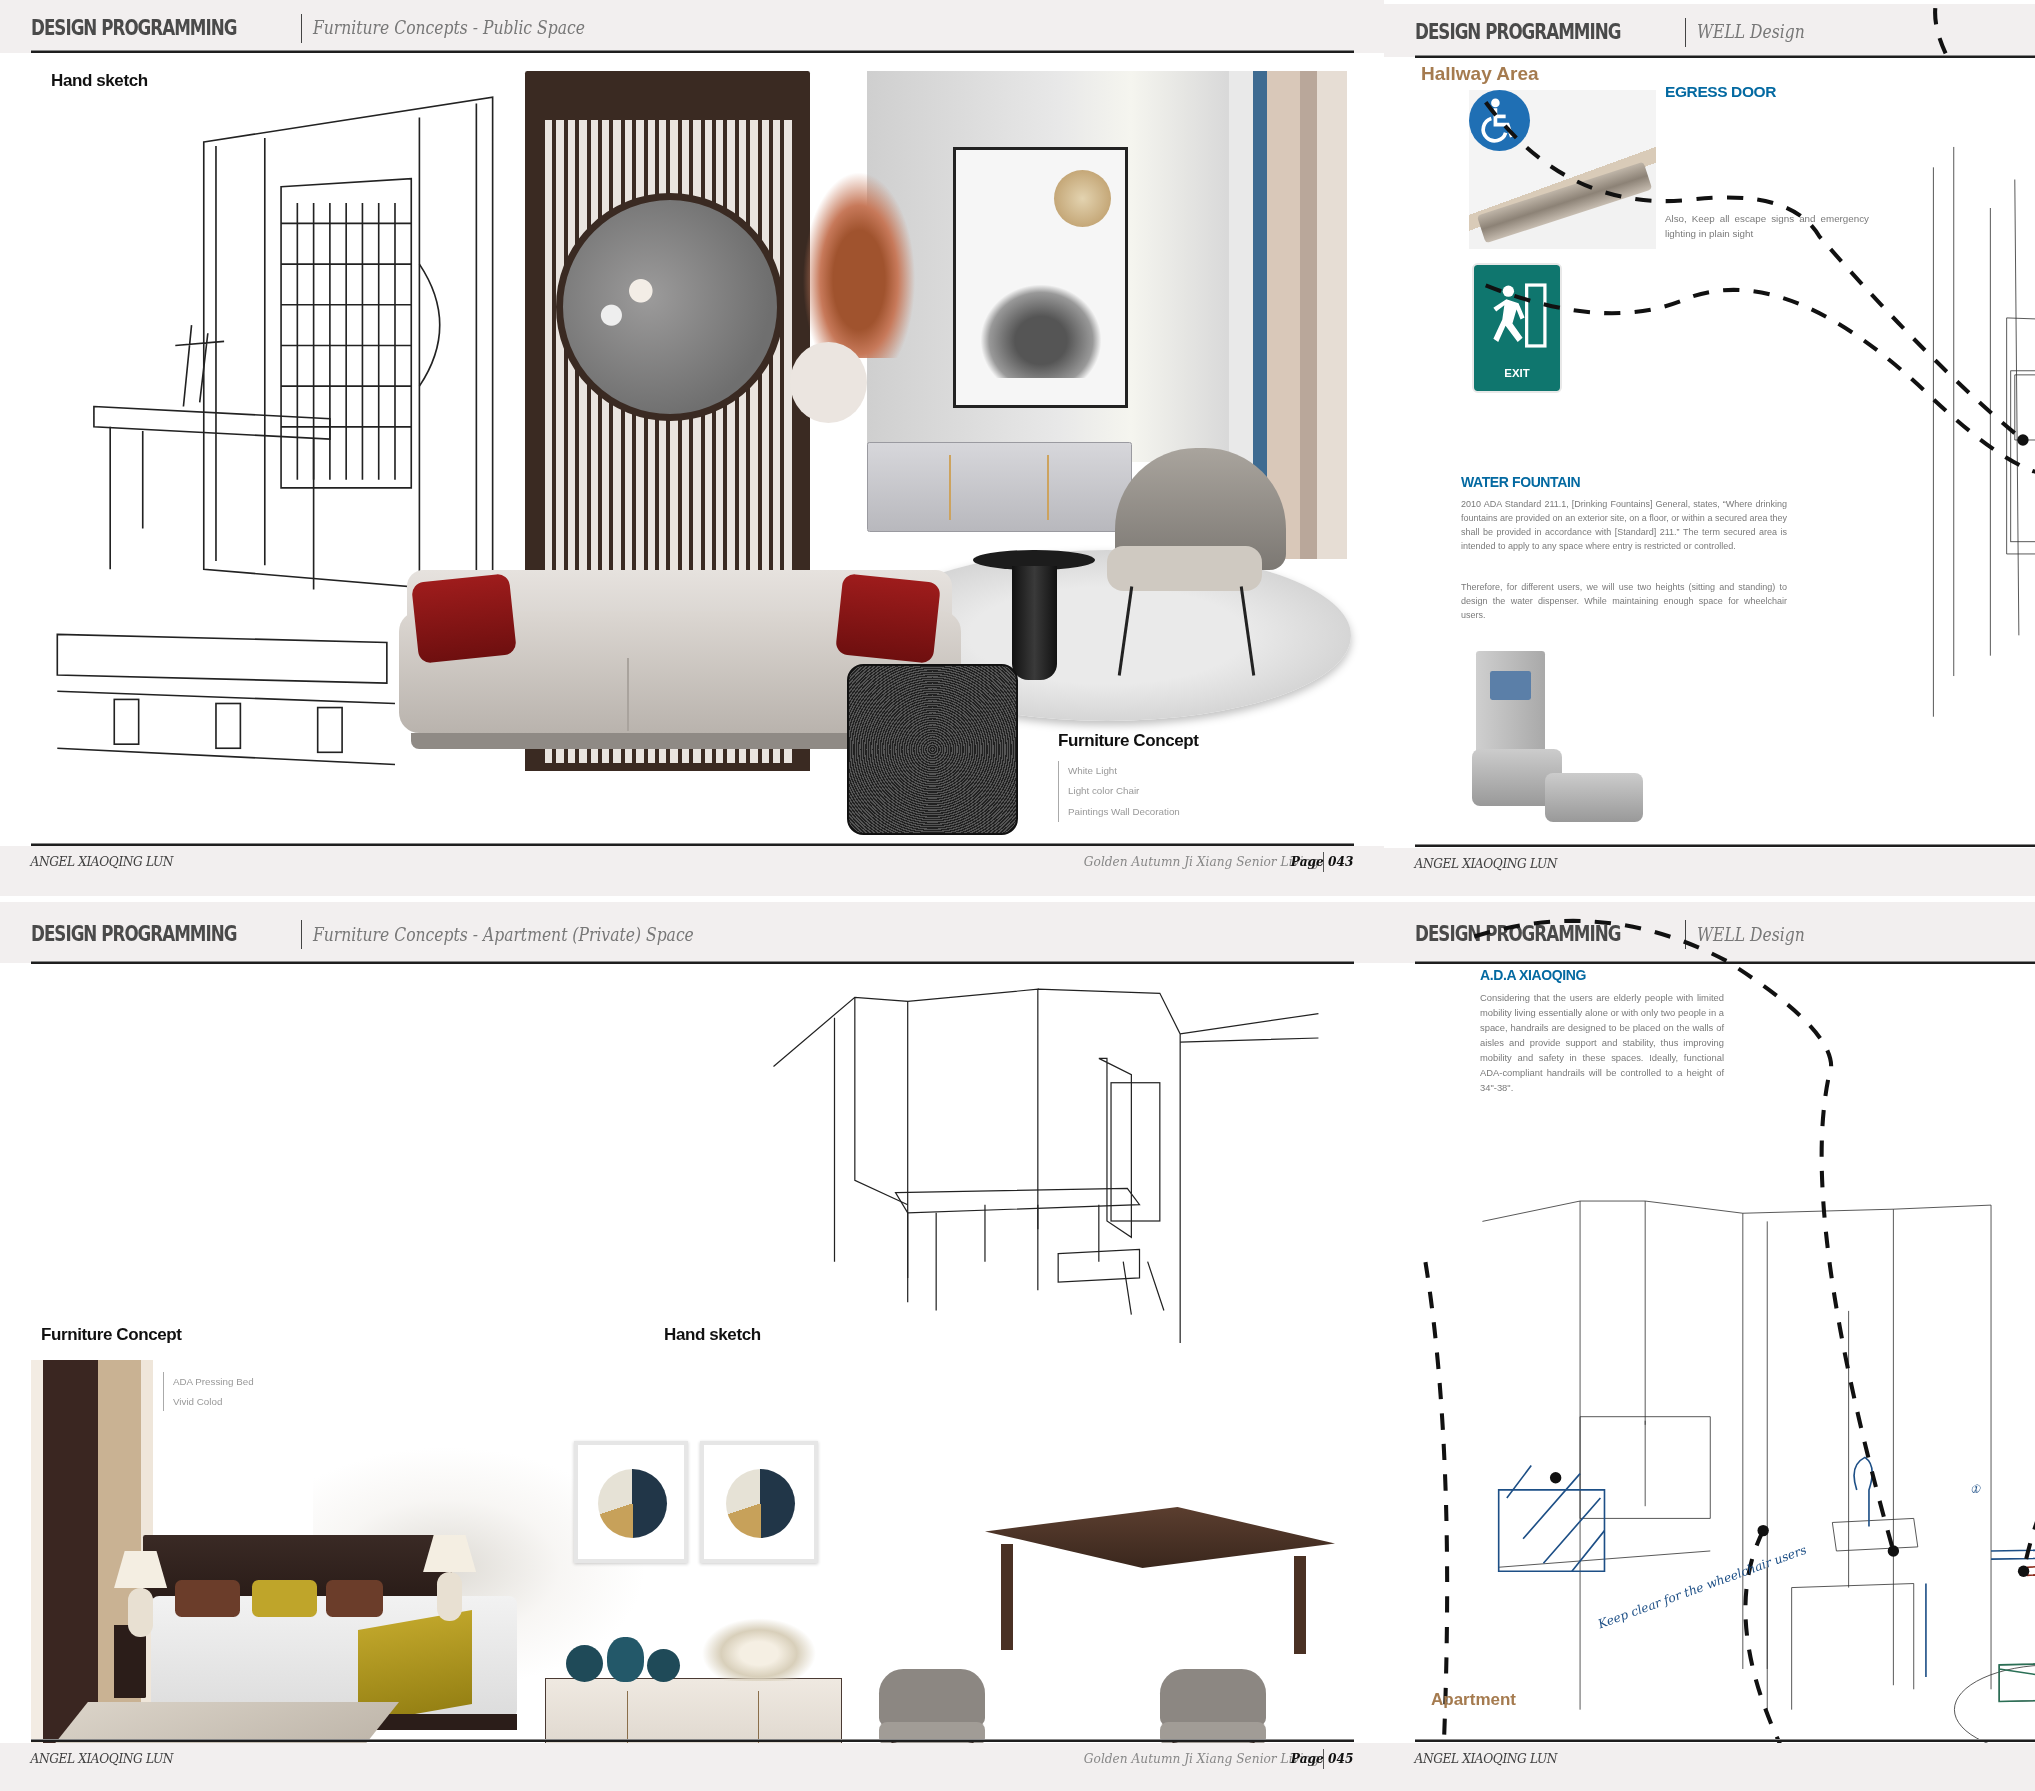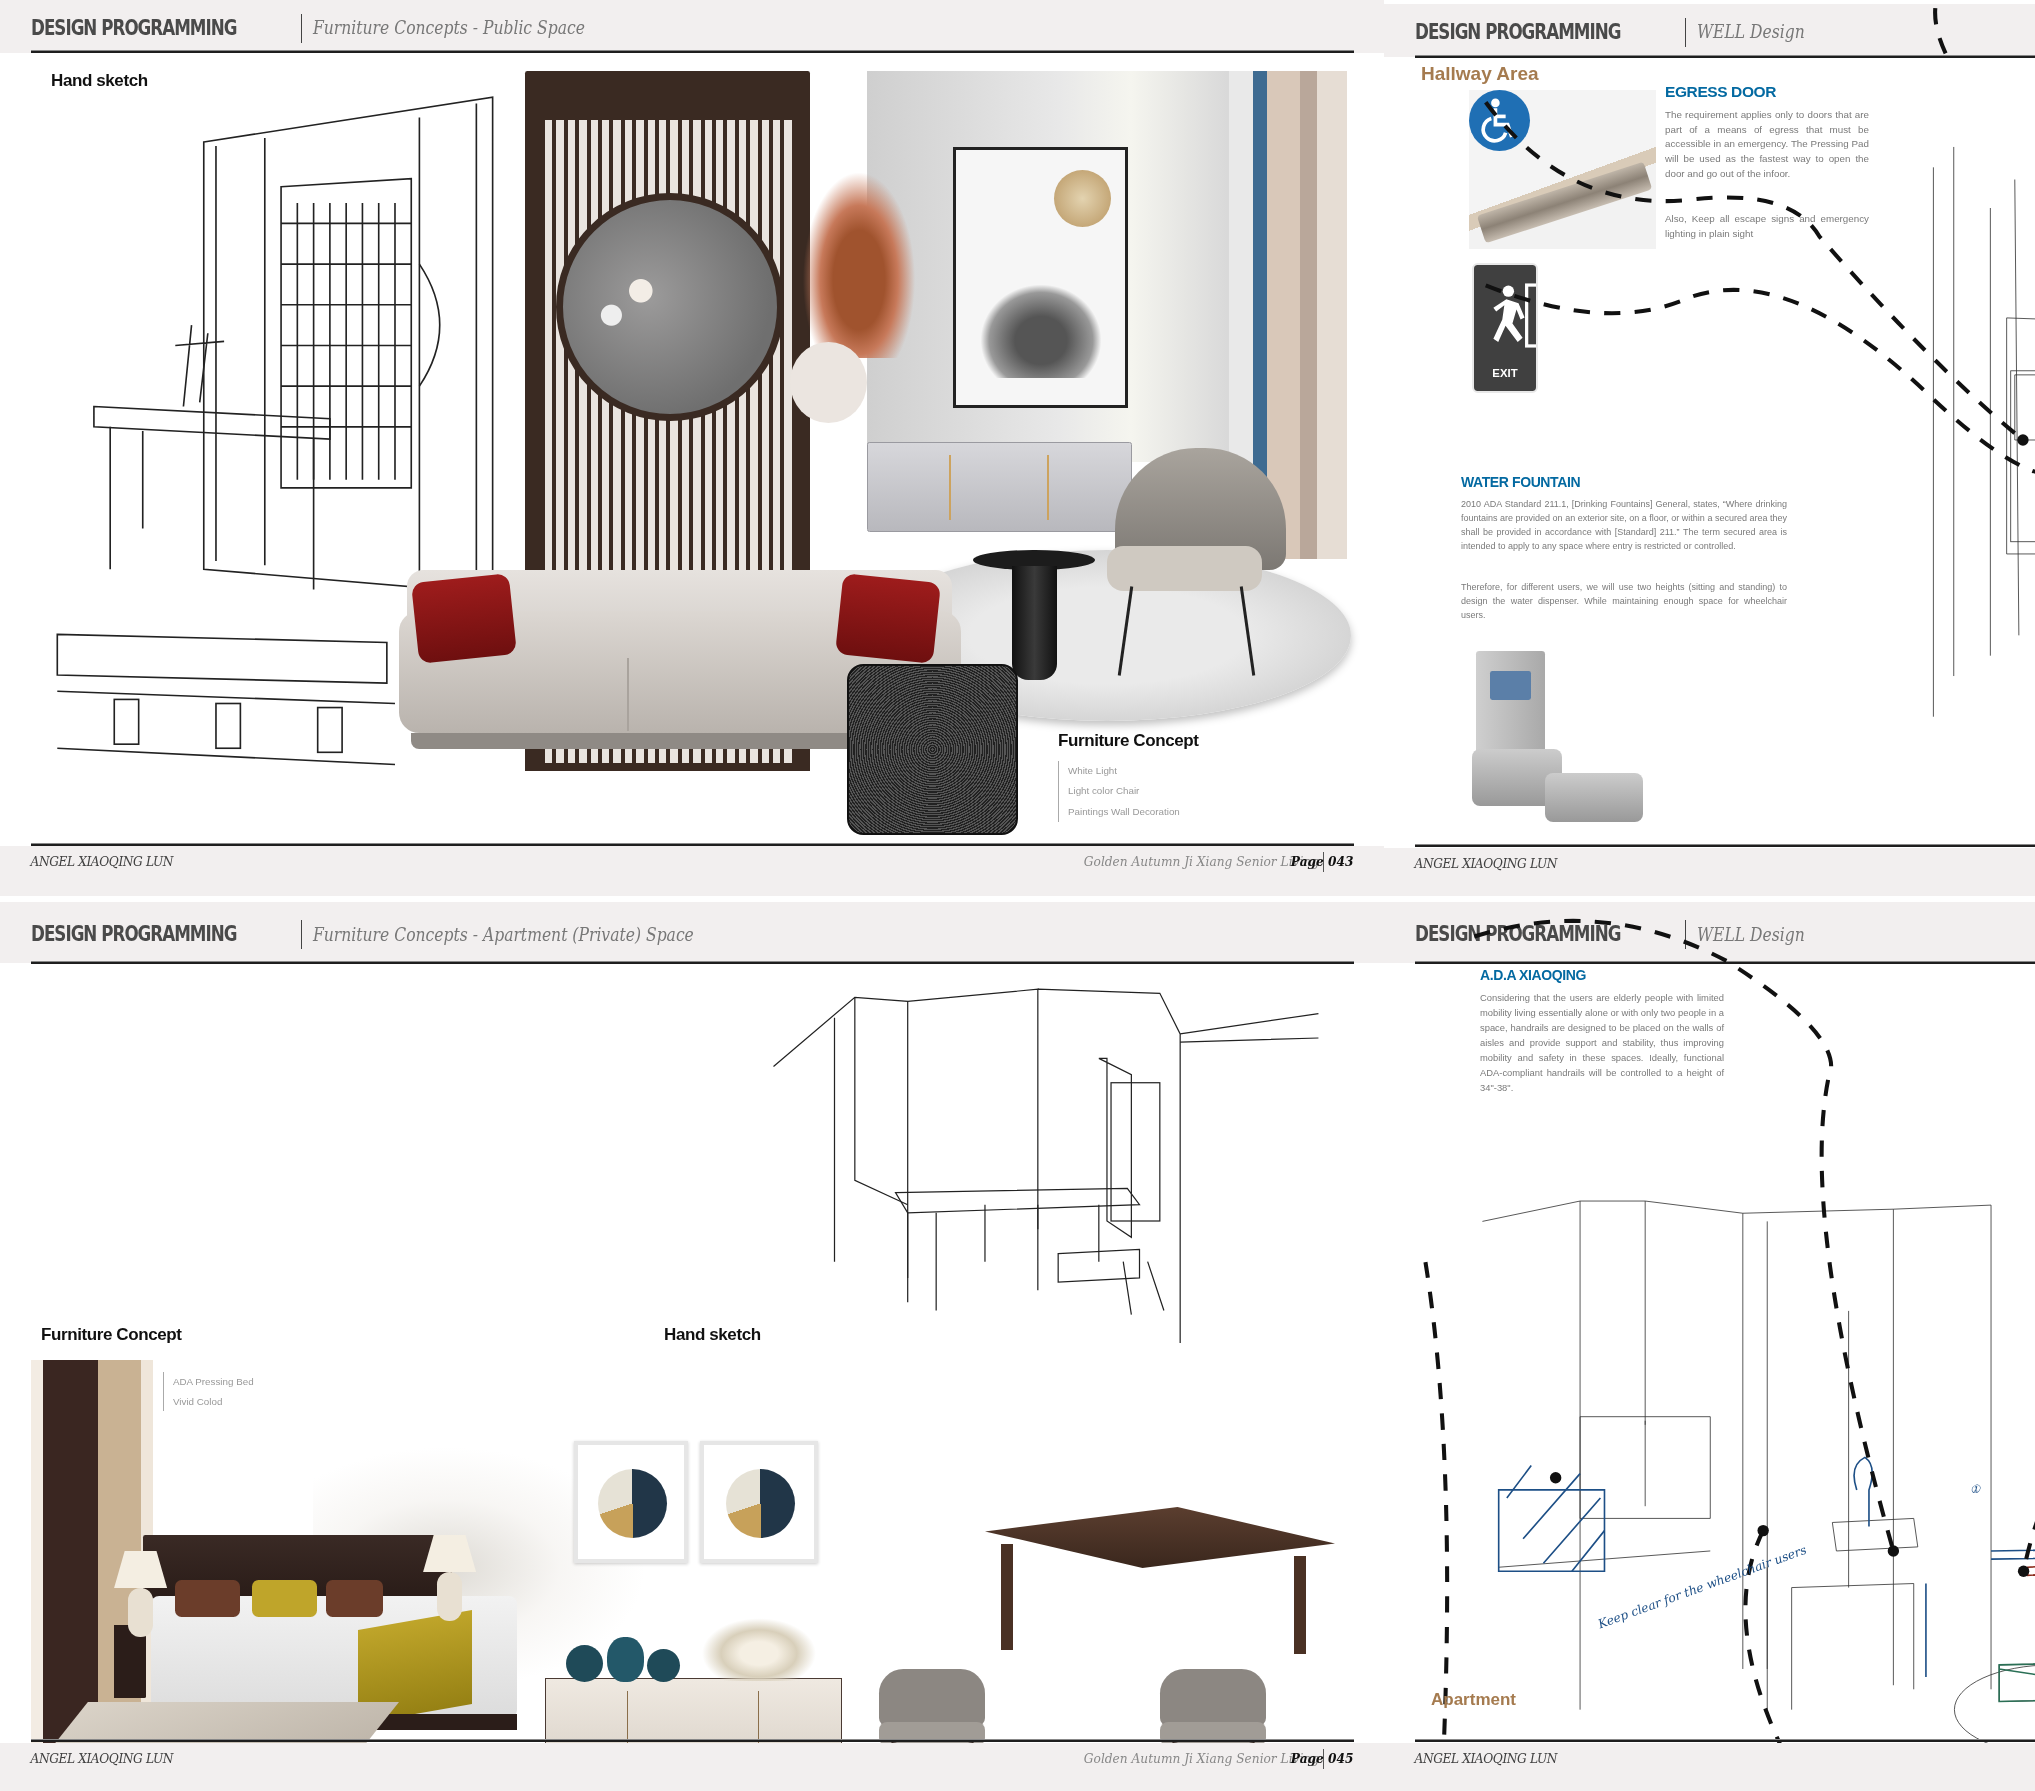--- a/index.html
+++ b/index.html
@@ -142,24 +142,23 @@
             <circle cx="35" cy="12" r="6" fill="#fff"></circle>
             <path d="M35 25 L35 65 L65 65 L75 95"></path>
             <path d="M35 45 L60 45"></path>
             <path d="M25 50 A28 28 0 1 0 60 85"></path>
           </g>
         </svg>
     </div>
     <div style="position:absolute;left:8.1px;top:98px;width:175px;height:28.5px;background:linear-gradient(#bfb5a8,#8c8276,#c7bdb1);transform:rotate(-18deg);border-radius:4.1px"></div>
   </div>
   <span class="h-item" style="left:281px;top:83px">EGRESS DOOR</span>
-  <p class="body-txt" style="left:281px;top:108px;width:204px;font-size:9.8px;line-height:14.7px">The requirement applies only to doors that are part of a means of egress that must be accessible in an emergency. The Pressing Pad will be used as the fastest way to open the door and go out of the infoor.</p>
   <p class="body-txt" style="left:281px;top:212px;width:204px;font-size:9.8px;line-height:14.7px">Also, Keep all escape signs and emergency lighting in plain sight</p>
 
-  <div class="img" style="left:88px;top:263px;width:66px;height:130px;background:#404040;border-radius:5.7px;border:2.4px solid #e8e8e8;">
+  <div class="img" style="left:88px;top:263px;width:90px;height:130px;background:#0f766e;border-radius:5.7px;border:2.4px solid #e8e8e8;">
     <svg style="left:12.2px;top:16.3px" width="61" height="69" viewBox="0 0 150 170">
         <g fill="#fff">
           <circle cx="55" cy="25" r="14"></circle>
           <path d="M50 45 L80 55 L95 90 L85 95 L75 70 L65 105 L90 140 L78 150 L48 110 L30 150 L18 142 L40 95 L45 60 L25 75 L18 66 Z"></path>
         </g>
         <rect x="100" y="10" width="45" height="150" fill="none" stroke="#fff" stroke-width="8"></rect>
       </svg>
     <span style="position:absolute;left:0;right:0;top:102px;text-align:center;color:#fff;font-weight:bold;font-size:11.4px;">EXIT</span>
   </div>
 

